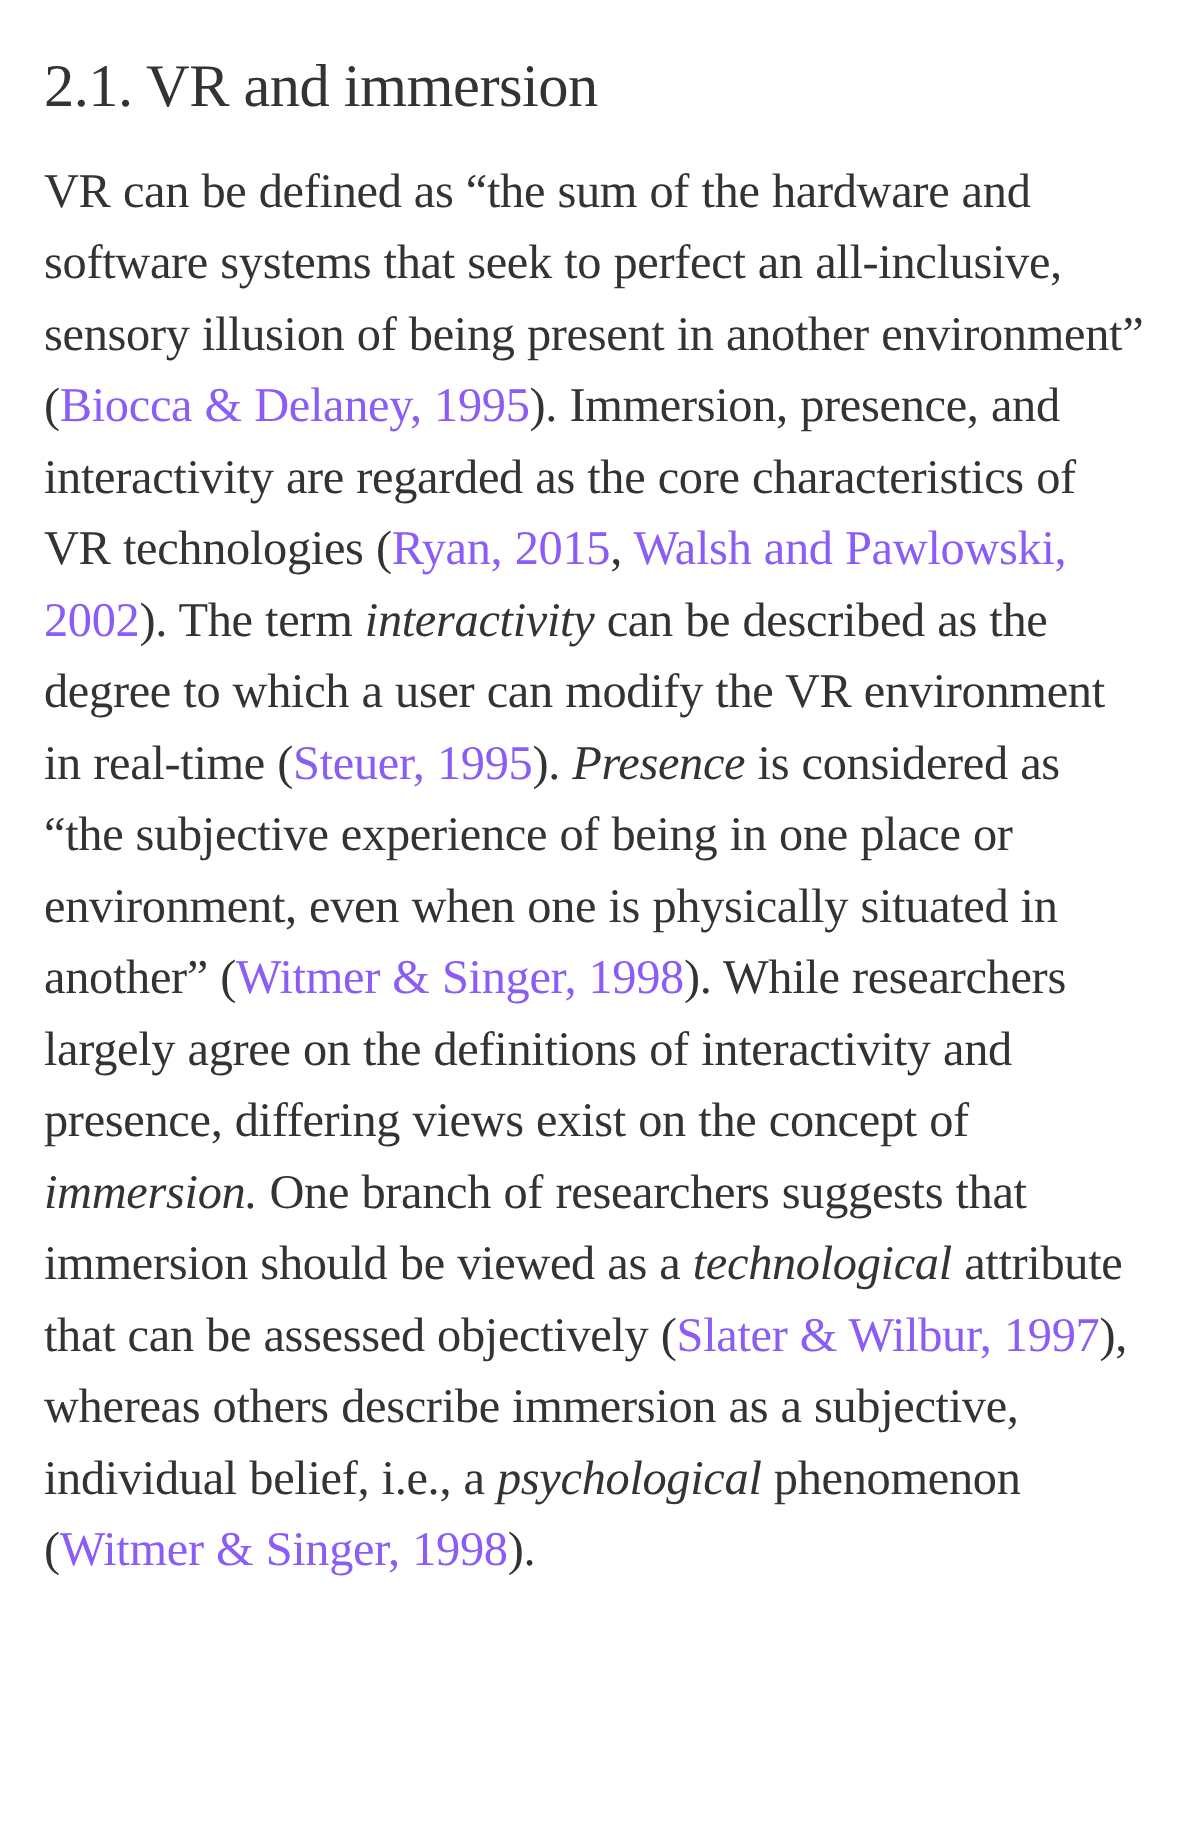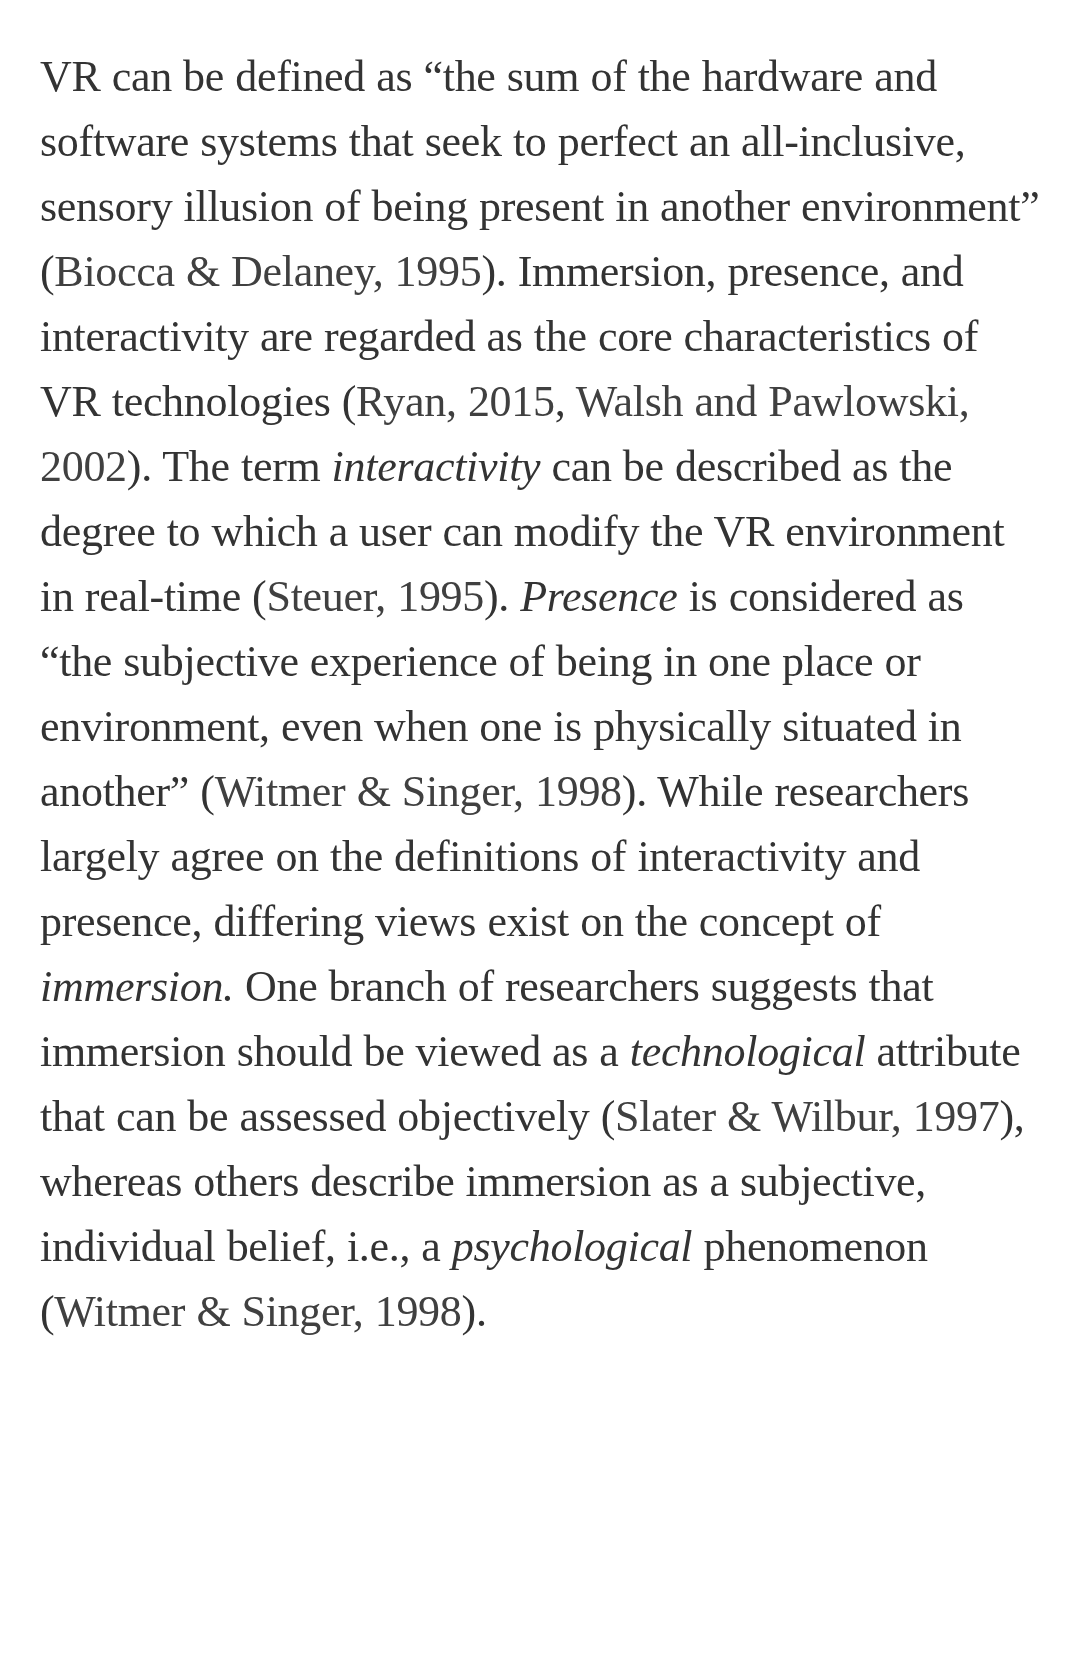--- a/index.html
+++ b/index.html
@@ -30,26 +30,27 @@
   }
   .body-paragraph {
     font-size: 44px;
     line-height: 65px;
     margin: 0;
     color: #333333;
     letter-spacing: -0.3px;
     word-spacing: 0.5px;
   }
   .body-paragraph a.ref-link {
-    color: #404040;
+    color: #8b5cf6;
     text-decoration: none;
     cursor: pointer;
     text-align: center;
   }
   .body-paragraph em {
   }
 </style>
 </head>
 <body>
 
 <div class="page">
+  <h2 class="section-heading">2.1. VR and immersion</h2>
   <p class="body-paragraph"><span>VR can be defined as “the sum of the hardware and software systems that seek to perfect an all-inclusive, sensory illusion of being present in another environment” (</span><a class="ref-link" href="#">Biocca &amp; Delaney, 1995</a><span>). Immersion, presence, and interactivity are regarded as the core characteristics of VR technologies (</span><a class="ref-link" href="#">Ryan, 2015</a><span>, </span><a class="ref-link" href="#">Walsh and Pawlowski, 2002</a><span>). The term </span><em>interactivity</em><span> can be described as the degree to which a user can modify the VR environment in real-time (</span><a class="ref-link" href="#">Steuer, 1995</a><span>). </span><em>Presence</em><span> is considered as “the subjective experience of being in one place or environment, even when one is physically situated in another” (</span><a class="ref-link" href="#">Witmer &amp; Singer, 1998</a><span>). While researchers largely agree on the definitions of interactivity and presence, differing views exist on the concept of </span><em>immersion.</em><span> One branch of researchers suggests that immersion should be viewed as a </span><em>technological</em><span> attribute that can be assessed objectively (</span><a class="ref-link" href="#">Slater &amp; Wilbur, 1997</a><span>), whereas others describe immersion as a subjective, individual belief, i.e., a </span><em>psychological</em><span> phenomenon (</span><a class="ref-link" href="#">Witmer &amp; Singer, 1998</a><span>).</span></p>
 </div>
 
 </body></html>

